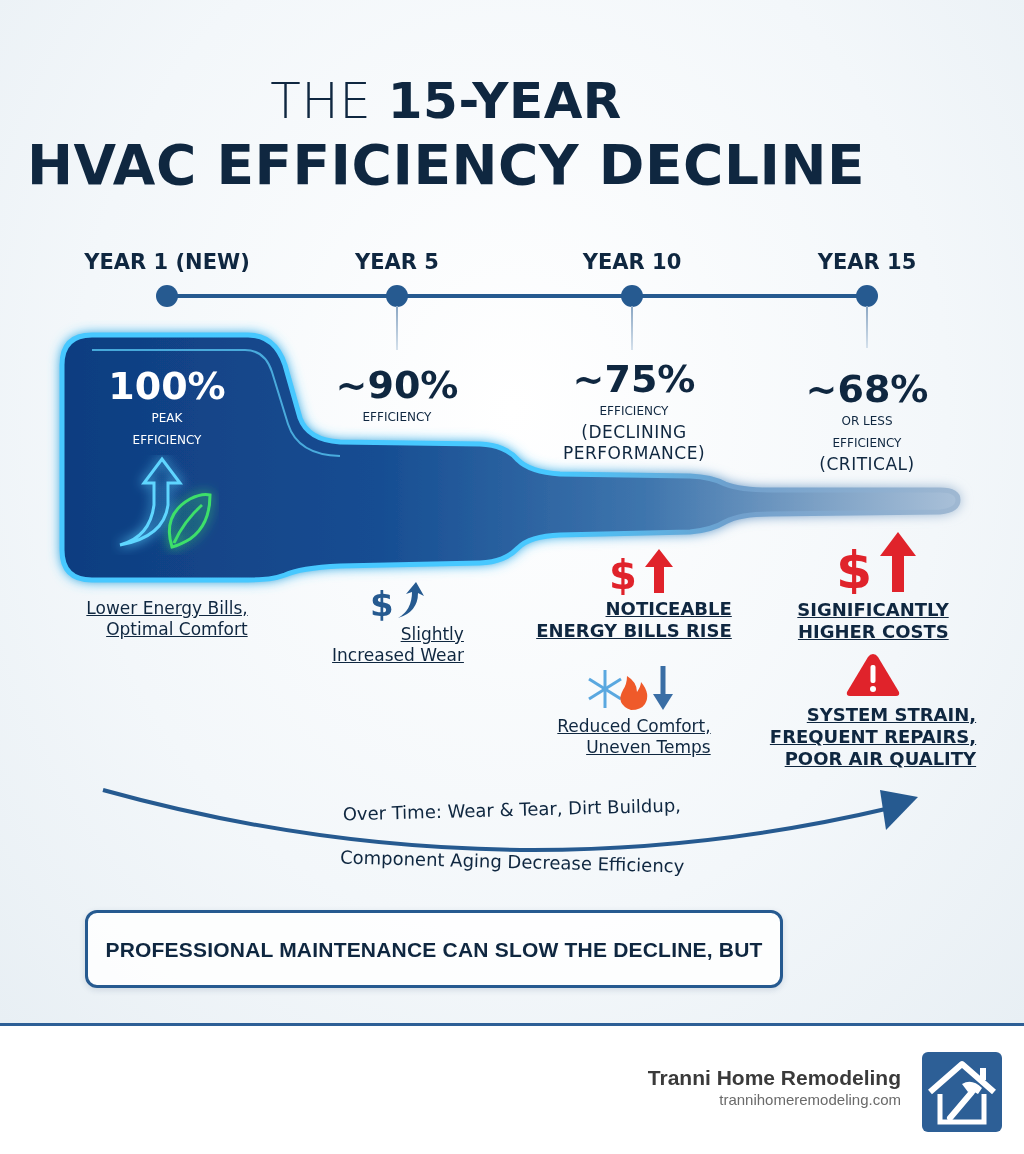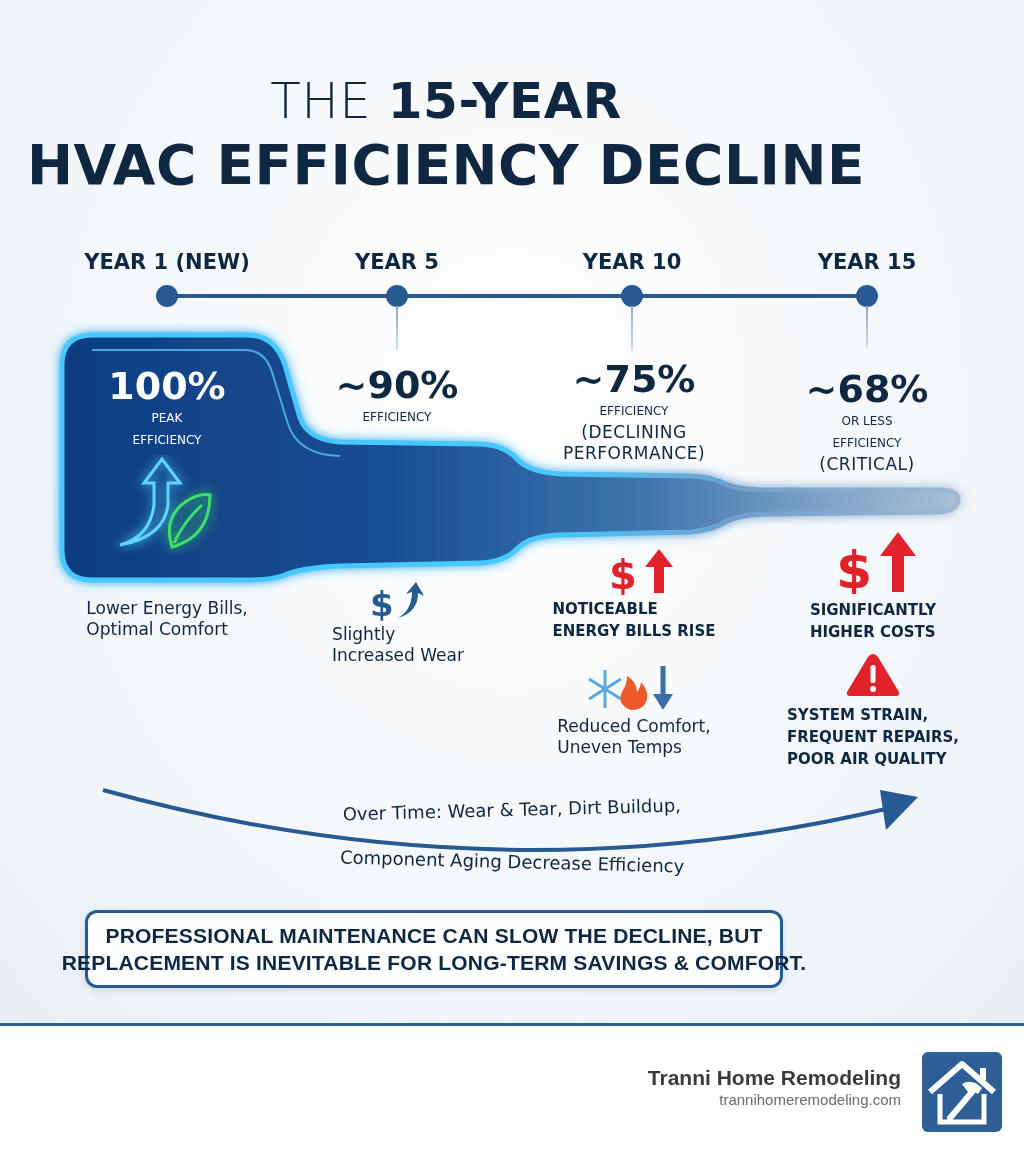--- a/index.html
+++ b/index.html
@@ -32,22 +32,22 @@
   
   .tube { position: absolute; left: 0; top: 320px; width: 1024px; height: 280px; }
 
   .stat { position: absolute; text-align: center; transform: translateX(-50%); color: #0f2740; white-space: nowrap; }
   .stat .pct { font-size: 38px; font-weight: 800; line-height: 42px; }
   .stat .sub { font-size: 12px; font-weight: 400; line-height: 22px; }
   .stat .paren { font-size: 17px; font-weight: 400; line-height: 21px; letter-spacing: 0.5px; }
 
   .stat-white { color: #ffffff; }
 
-  .note { position: absolute; text-align: left; transform: translateX(-50%); white-space: nowrap; font-size: 17px; line-height: 21px; color: #0f2740; }
-  .note-bold { font-weight: 800; font-size: 15px; line-height: 22px; }
+  .note { position: absolute; text-align: right; transform: translateX(-50%); white-space: nowrap; font-size: 17px; line-height: 21px; color: #0f2740; text-decoration: underline; }
+  .note-bold { font-weight: 800; font-size: 18px; line-height: 22px; }
 
   .icon-box { position: absolute; transform: translateX(-50%); }
 
   .curve-arrow { position: absolute; left: 90px; top: 770px; width: 850px; height: 130px; }
 
   .callout {
     position: absolute; left: 85px; top: 910px; width: 698px; height: 78px;
     border: 3px solid #265a90; border-radius: 12px; background: rgba(255,255,255,0.85);
     box-shadow: 0 2px 6px rgba(30,60,100,0.15);
     display: flex; flex-direction: column; align-items: center; justify-content: center;
@@ -198,21 +198,20 @@
 
 <svg class="curve-arrow" viewBox="90 770 850 130">
   <path d="M 103 790 Q 500 900 890 808" fill="none" stroke="#265a90" stroke-width="4"></path>
   <path d="M 880 790 L 918 797 L 886 830 Z" fill="#265a90"></path>
   <text x="512" y="816" text-anchor="middle" font-family="DejaVu Sans, sans-serif" font-size="18" fill="#0f2740" transform="rotate(-1.5 512 816)">Over Time: Wear &amp; Tear, Dirt Buildup,</text>
   <text x="512" y="868" text-anchor="middle" font-family="DejaVu Sans, sans-serif" font-size="18" fill="#0f2740" transform="rotate(1.5 512 868)">Component Aging Decrease Efficiency</text>
 </svg>
 
 <div class="callout">
   <span>PROFESSIONAL MAINTENANCE CAN SLOW THE DECLINE, BUT</span>
-  <span>REPLACEMENT IS INEVITABLE FOR LONG-TERM SAVINGS &amp; COMFORT.</span>
 </div>
 
 <div class="footer-rule"></div>
 <div class="brand-name">Tranni Home Remodeling</div>
 <div class="brand-url">trannihomeremodeling.com</div>
 <div class="brand-logo">
   <svg viewBox="0 0 80 80" width="80" height="80">
     <path d="M 8 40 L 40 12 L 72 40" fill="none" stroke="#ffffff" stroke-width="6" stroke-linejoin="round"></path>
     <rect x="58" y="16" width="6" height="12" fill="#ffffff"></rect>
     <path d="M 18 42 L 18 70 L 62 70 L 62 42" fill="none" stroke="#ffffff" stroke-width="5"></path>

